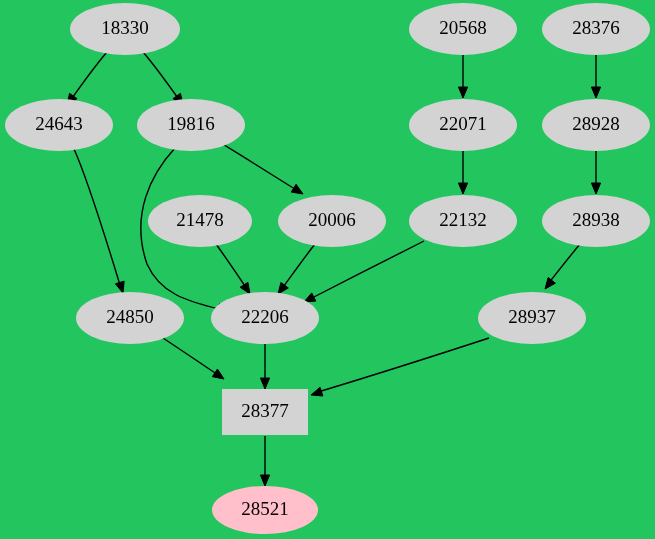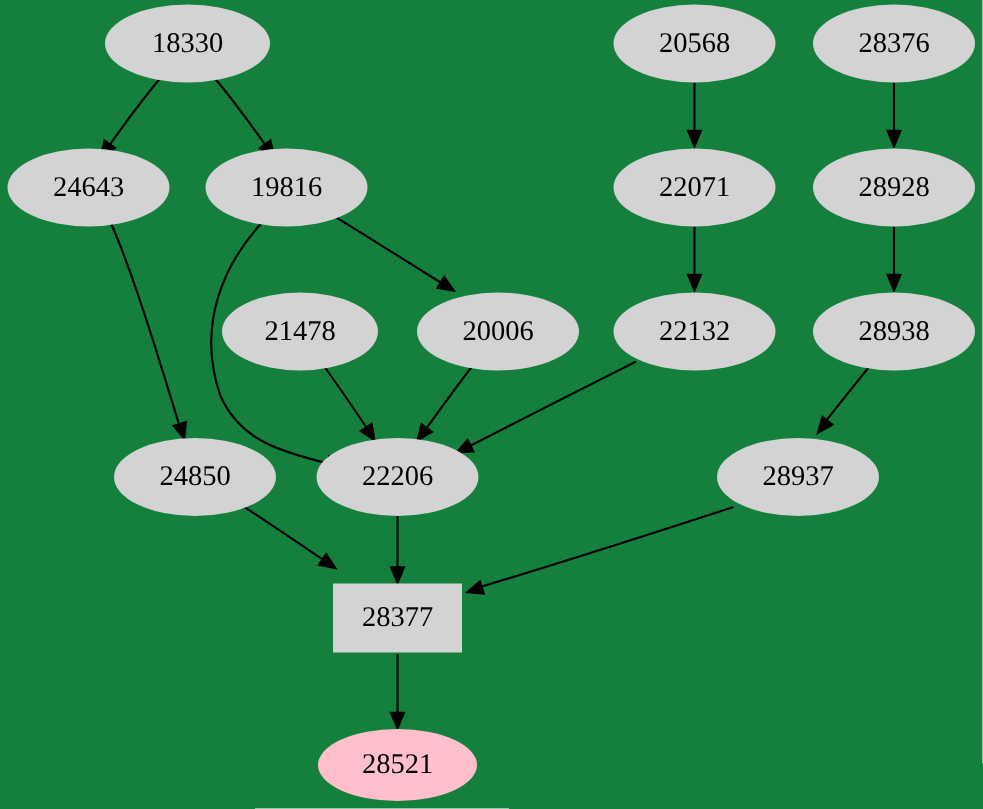--- a/index.html
+++ b/index.html
@@ -7,21 +7,21 @@
     padding: 0;
     background: #ffffff;
   }
   body {
     font-family: "Liberation Serif", serif;
   }
   #graph-canvas {
     position: relative;
     width: 655px;
     height: 539px;
-    background: #15803d;
+    background: #22c55e;
     overflow: hidden;
   }
   #graph-svg {
     position: absolute;
     top: 0;
     left: 0;
     width: 655px;
     height: 539px;
   }
   .node-label {

